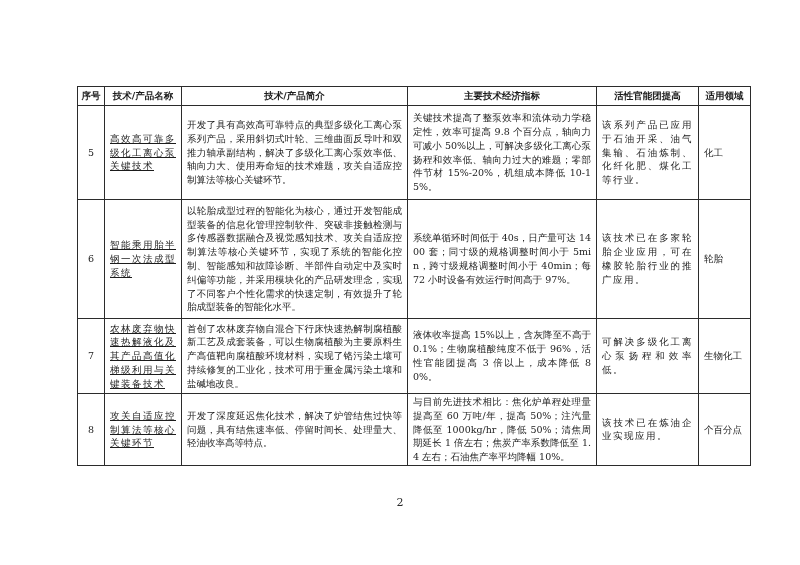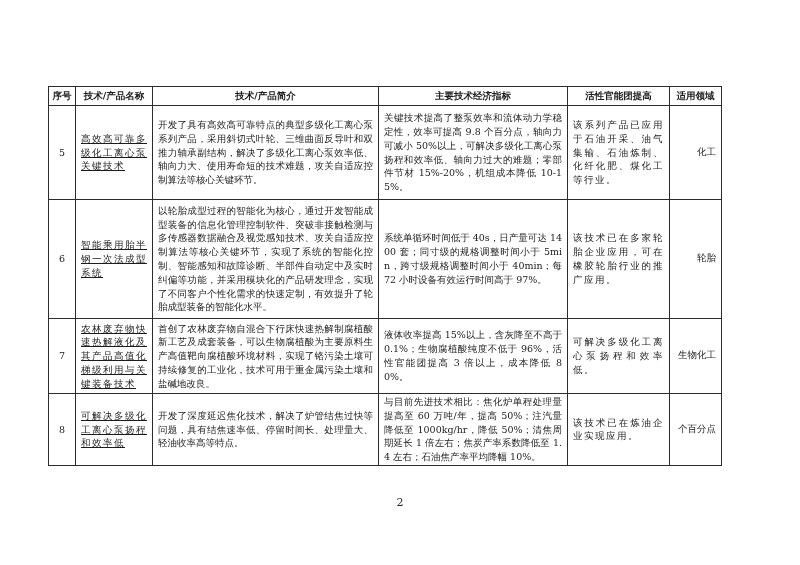--- a/index.html
+++ b/index.html
@@ -7,21 +7,21 @@
   body {
     position: relative;
     width: 800px;
     height: 565px;
     font-family: "DejaVu Serif", "Liberation Serif", serif;
     color: #1c1c1c;
     overflow: hidden;
   }
   .doc-table {
     position: absolute;
-    left: 48px;
+    left: 77px;
     top: 86px;
     width: 673px;
     border-collapse: collapse;
     table-layout: fixed;
   }
   .doc-table th, .doc-table td {
     border: 1px solid #2b2b2b;
     vertical-align: middle;
     font-size: 9.5px;
     line-height: 13.8px;
@@ -38,21 +38,21 @@
   }
   tr.row-5 { height: 94px; }
   tr.row-6 { height: 119px; }
   tr.row-7 { height: 75px; }
   tr.row-8 { height: 70px; }
   .col-no    { text-align: center; padding: 0; }
   .col-name  { text-align: justify; text-justify: inter-character; letter-spacing: 1.5px; padding: 1px 4px; text-decoration: underline; }
   .col-intro { text-align: justify; text-justify: inter-character; }
   .col-ind   { text-align: justify; text-justify: inter-character; }
   .col-app   { text-align: justify; text-justify: inter-character; letter-spacing: 1.5px; padding: 1px 6px; }
-  .col-field { text-align: right; padding: 0 1px; font-family: Liberation Serif, serif; }
+  .col-field { text-align: left; padding: 0 1px; }
   .page-number {
     position: absolute;
     top: 496px;
     left: 0;
     width: 100%;
     text-align: center;
     font-size: 11px;
     color: #2b2b2b;
   }
 </style>
@@ -99,21 +99,21 @@
       <tr class="row-7">
         <td class="col-no">7</td>
         <td class="col-name">农林废弃物快速热解液化及其产品高值化梯级利用与关键装备技术</td>
         <td class="col-intro">首创了农林废弃物自混合下行床快速热解制腐植酸新工艺及成套装备，可以生物腐植酸为主要原料生产高值靶向腐植酸环境材料，实现了铬污染土壤可持续修复的工业化，技术可用于重金属污染土壤和盐碱地改良。</td>
         <td class="col-ind">液体收率提高 15%以上，含灰降至不高于 0.1%；生物腐植酸纯度不低于 96%，活性官能团提高 3 倍以上，成本降低 80%。</td>
         <td class="col-app">可解决多级化工离心泵扬程和效率低。</td>
         <td class="col-field">生物化工</td>
       </tr>
       <tr class="row-8">
         <td class="col-no">8</td>
-        <td class="col-name">可解决多级化工离心泵扬程和效率低</td>
+        <td class="col-name">攻关自适应控制算法等核心关键环节</td>
         <td class="col-intro">开发了深度延迟焦化技术，解决了炉管结焦过快等问题，具有结焦速率低、停留时间长、处理量大、轻油收率高等特点。</td>
         <td class="col-ind">与目前先进技术相比：焦化炉单程处理量提高至 60 万吨/年，提高 50%；注汽量降低至 1000kg/hr，降低 50%；清焦周期延长 1 倍左右；焦炭产率系数降低至 1.4 左右；石油焦产率平均降幅 10%。</td>
         <td class="col-app">该技术已在炼油企业实现应用。</td>
         <td class="col-field">个百分点</td>
       </tr>
     </tbody>
   </table>
 
   <div class="page-number">2</div>
 </div>

